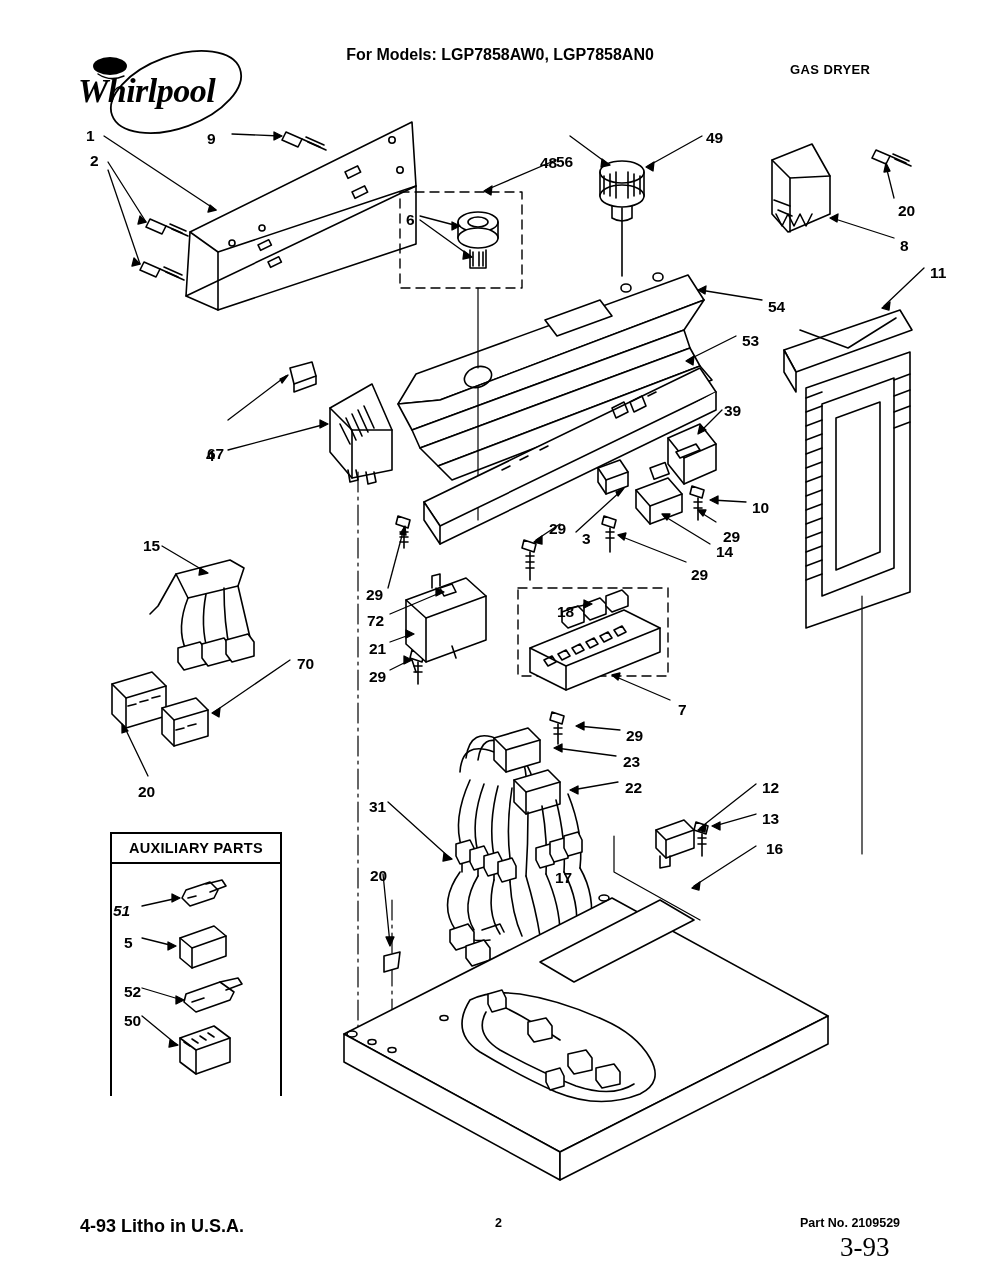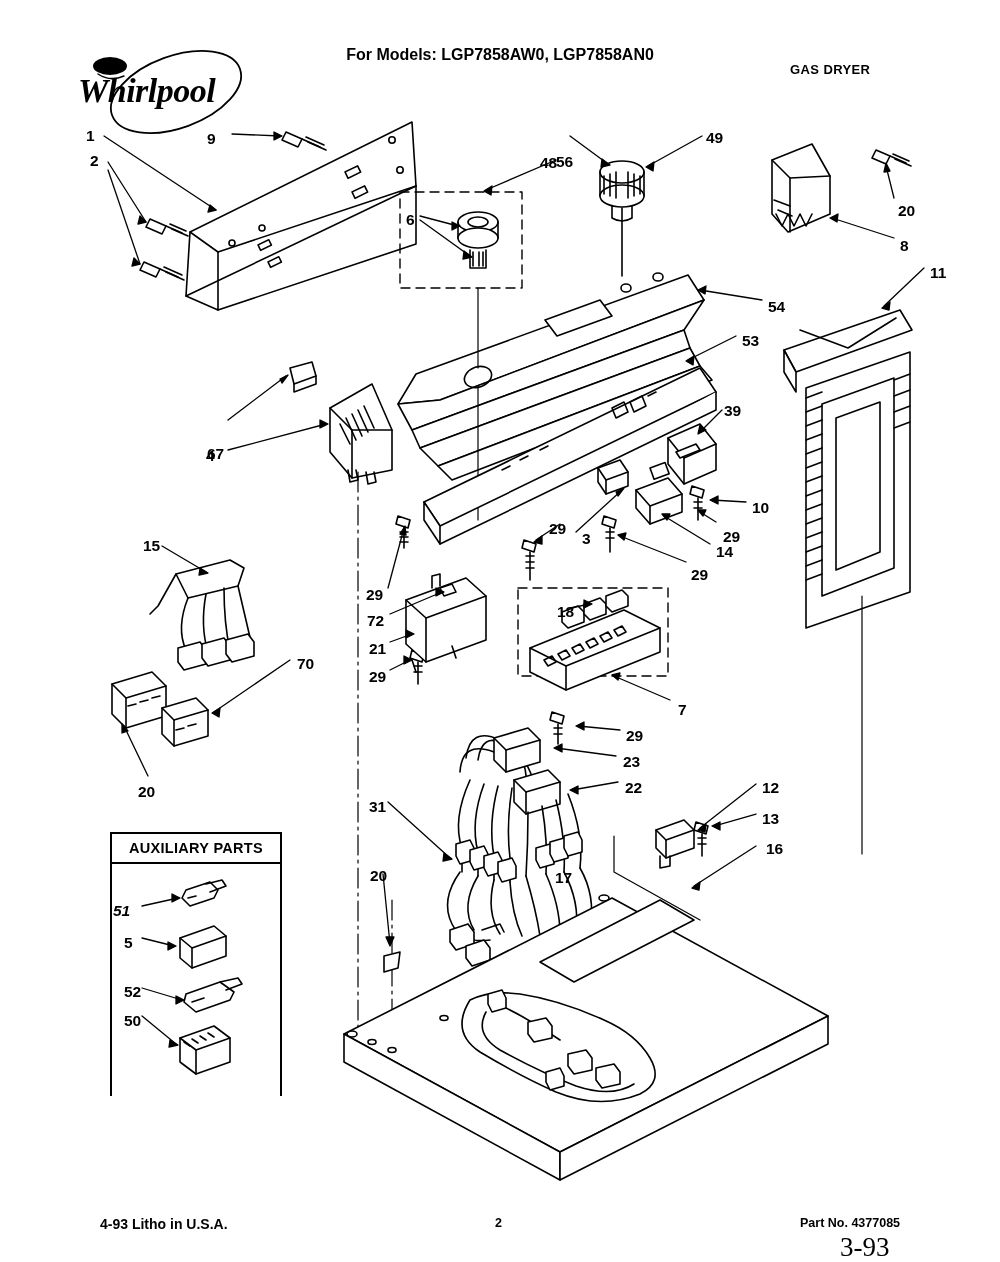--- a/index.html
+++ b/index.html
@@ -67,23 +67,22 @@
     top: 62px;
     font-size: 13px;
     font-weight: bold;
     letter-spacing: 0.4px;
   }
   
   .footer-left {
     position: absolute;
     left: 80px;
     top: 1216px;
-    font-size: 14px;
-    font-weight: bold;
-    margin-left: 20px;
+    font-size: 18px;
+    font-weight: bold;
   }
   .footer-center {
     position: absolute;
     left: 495px;
     top: 1216px;
     font-size: 12.5px;
     font-weight: bold;
   }
   .footer-right {
     position: absolute;
@@ -638,16 +637,16 @@
       <div class="callout" style="left: 531px; top: 870px; margin-left: 24px;">17</div>
       <div class="callout" style="left: 370px; top: 868px;">20</div>
       <div class="callout" style="left: 113px; top: 903px; font-style: italic;">51</div>
       <div class="callout" style="left: 124px; top: 935px;">5</div>
       <div class="callout" style="left: 124px; top: 984px;">52</div>
       <div class="callout" style="left: 124px; top: 1013px;">50</div>
     </div>
 
   <div class="footer-left">4-93 Litho in U.S.A.</div>
   <div class="footer-center">2</div>
-  <div class="footer-right">Part No. 4377085</div>
+  <div class="footer-right">Part No. 2109529</div>
   <div class="footer-hand">3-93</div>
 
 </div>
 
 </body></html>

